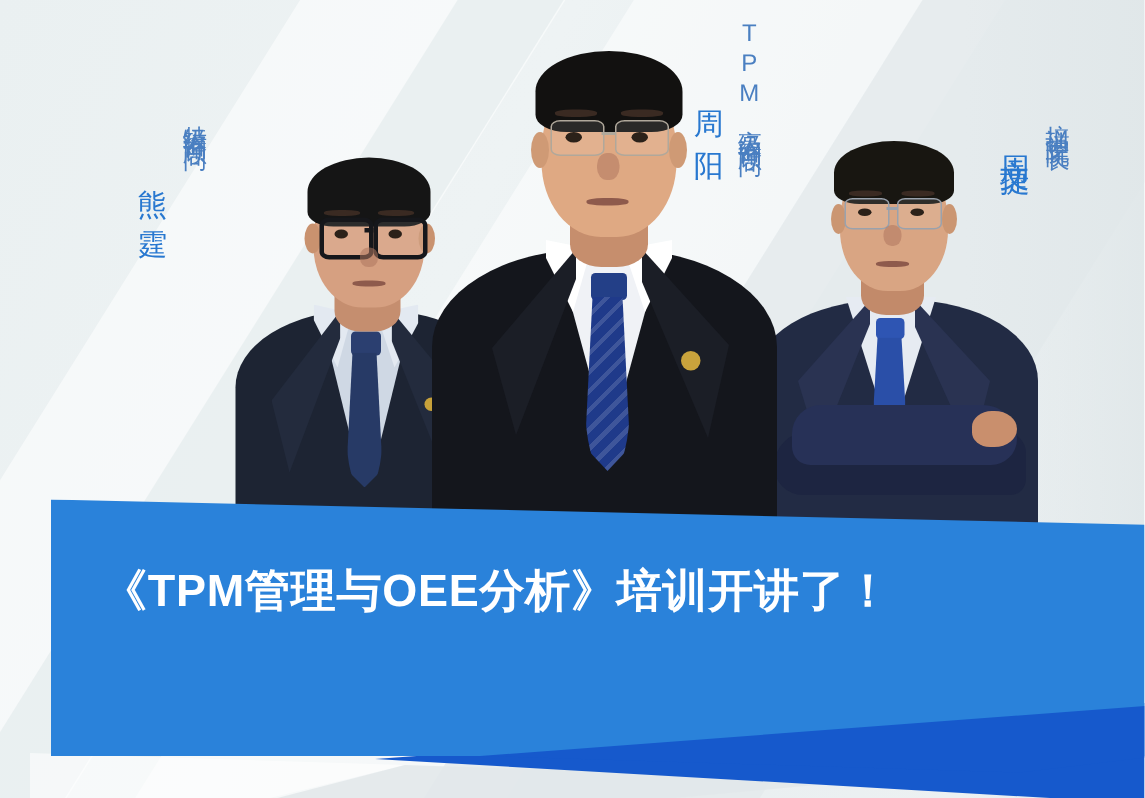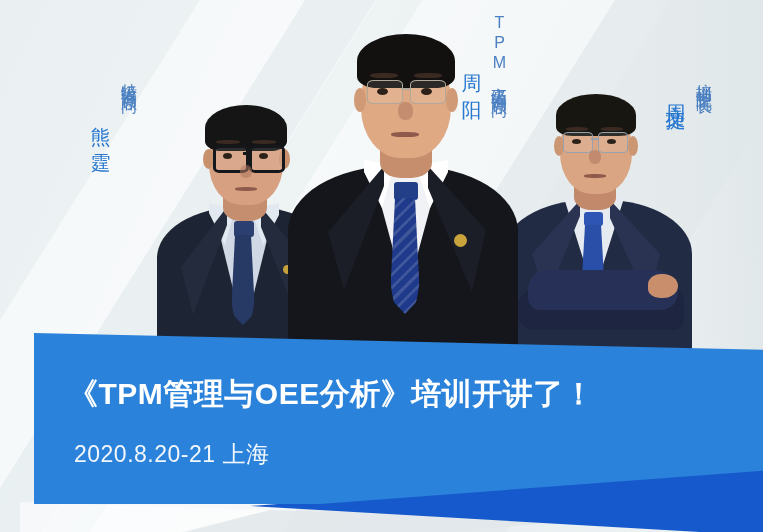--- a/index.html
+++ b/index.html
@@ -250,17 +250,16 @@
 
   <div class="banner">
     <div class="banner-light-foot"></div>
     <div class="banner-foot-shade"></div>
     <div class="banner-dark2"></div>
     <div class="banner-main"></div>
     <div class="banner-dark"></div>
 
     <div class="banner-text">
       <div class="headline">《TPM管理与OEE分析》培训开讲了！</div>
-      <div class="subline">2020.8.20-21  上海</div>
     </div>
   </div>
 
 </div>
 
 </body></html>

